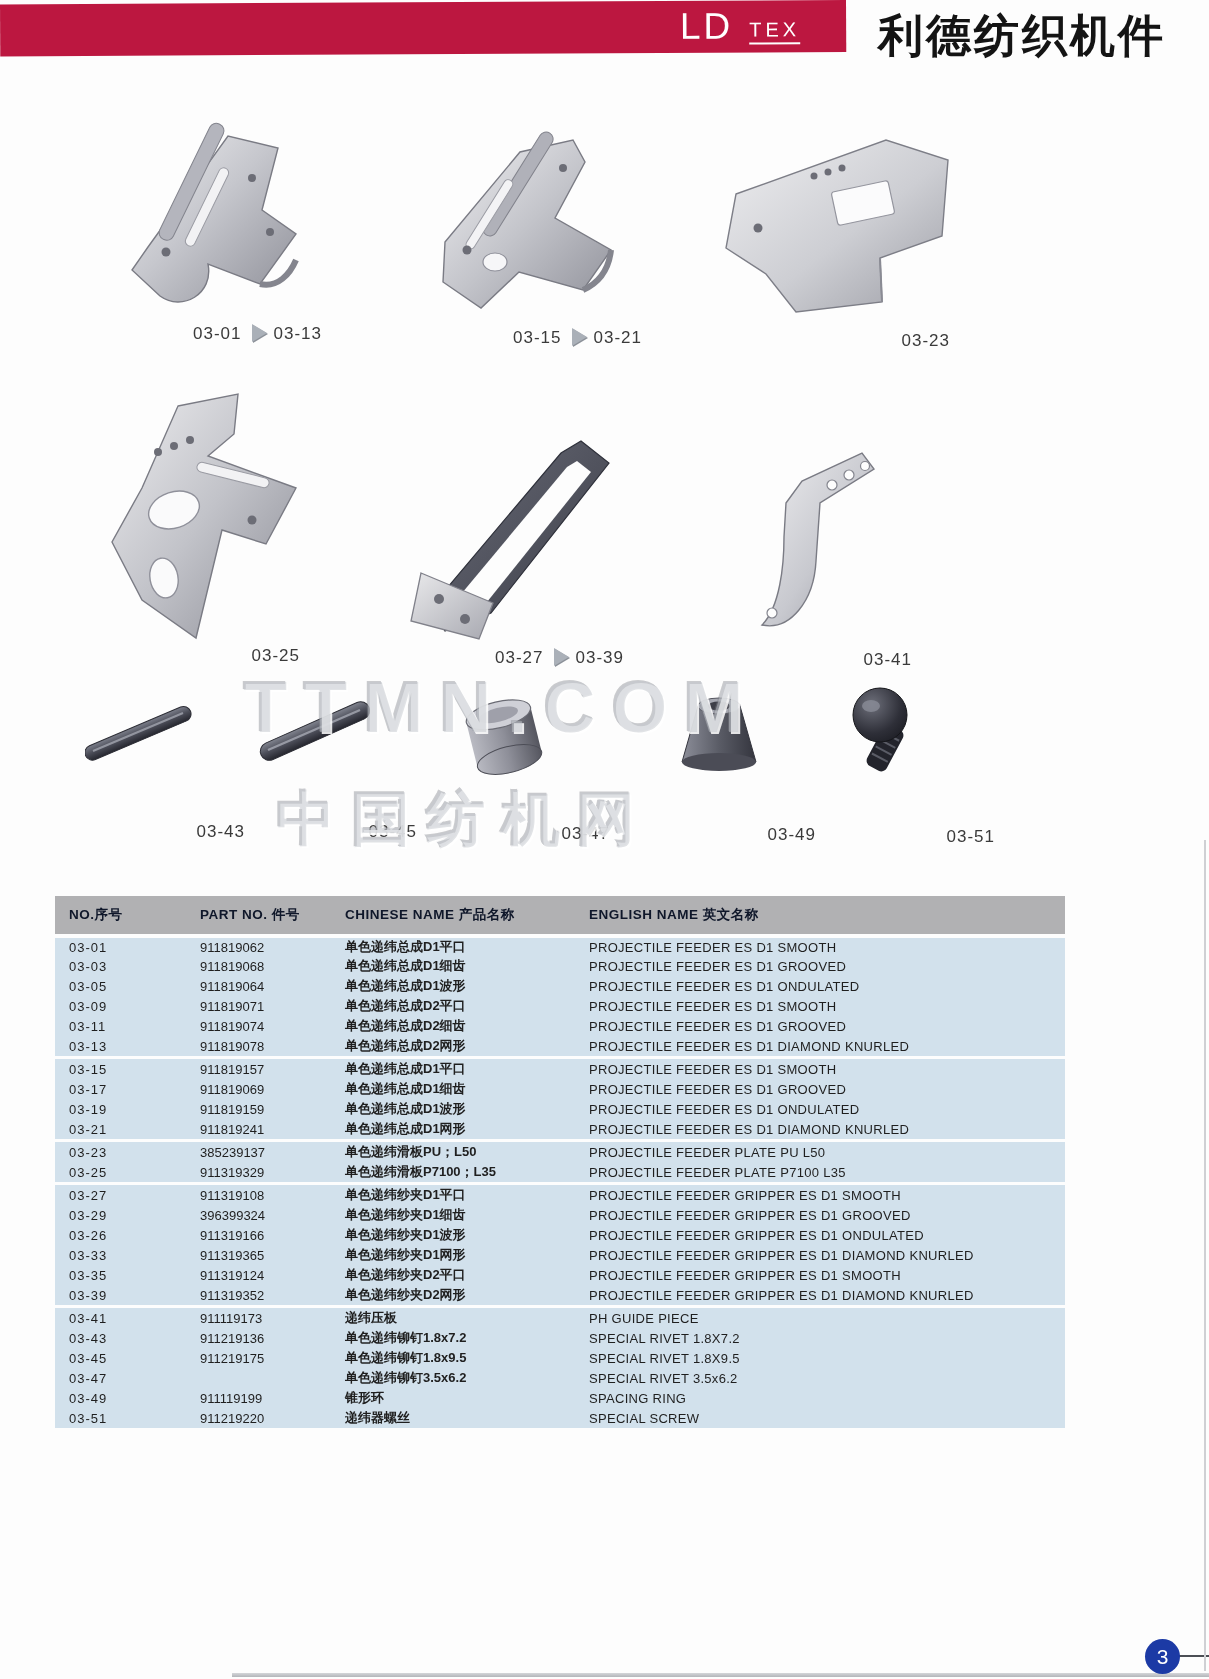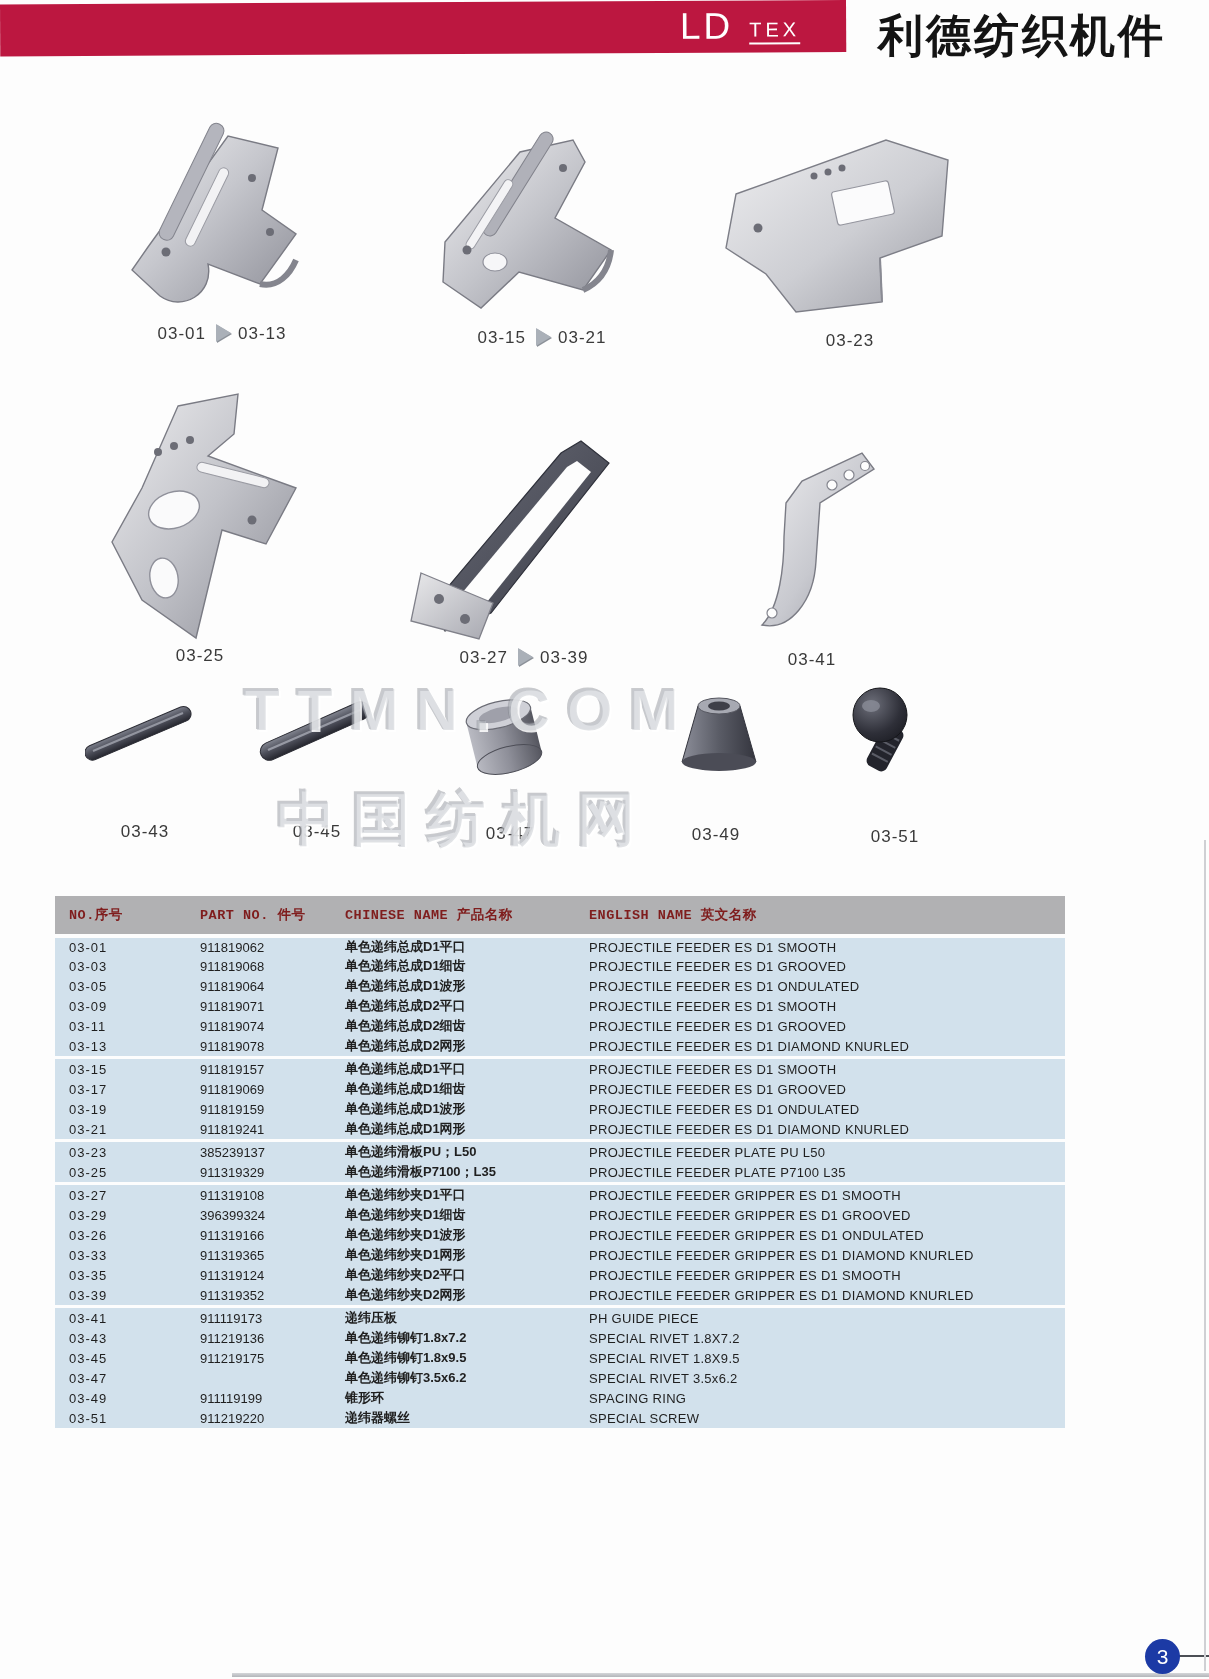--- a/index.html
+++ b/index.html
@@ -31,48 +31,48 @@
     border-bottom:2px solid #fff;padding-bottom:1px;
   }
   .page-title{
     position:absolute;left:878px;top:6px;width:320px;
     font-size:45px;font-weight:bold;color:#141414;letter-spacing:3px;
     font-family:"Liberation Sans","DejaVu Sans",sans-serif;
   }
   
   .fig{position:absolute;}
   .caption{
-    position:absolute;width:200px;text-align:center;
+    position:absolute;width:200px;text-align:right;
     font-size:17px;color:#3a3a3a;letter-spacing:1px;white-space:nowrap;
   }
   .caption .arrow-icon{
     display:inline-block;width:0;height:0;margin:0 7px 0 10px;
     border-top:9px solid transparent;border-bottom:9px solid transparent;
     border-left:15px solid #aab0b8;
     filter:drop-shadow(1px 1px 0 #8b9098);
     vertical-align:-3px;
   }
   
   .wm{
     position:absolute;font-weight:bold;white-space:nowrap;
     color:rgba(196,199,205,0.50);
     text-shadow:2px 2px 0 rgba(255,255,255,.85),-1px -1px 0 rgba(125,128,135,.40);
     pointer-events:none;z-index:5;
   }
-  .wm1{left:243px;top:666px;font-size:60px;letter-spacing:16px;margin-top:9px;}
+  .wm1{left:243px;top:666px;font-size:72px;letter-spacing:16px;}
   .wm2{left:276px;top:780px;font-size:59px;letter-spacing:16px;}
   
   .parts-table{
     position:absolute;left:55px;top:896px;width:1010px;
     border-collapse:collapse;table-layout:fixed;z-index:2;
   }
   .parts-table th{
     background:var(--table-header-bg);height:40px;
-    font-size:13.5px;font-weight:bold;color:#7f1d1d;text-align:left;
-    letter-spacing:0.5px;border-bottom:4px solid #fdfdfd;font-family:Liberation Mono, monospace;
+    font-size:13.5px;font-weight:bold;color:#0f172a;text-align:left;
+    letter-spacing:0.5px;border-bottom:4px solid #fdfdfd;
   }
   .parts-table td{
     background:var(--table-body-bg);height:20px;
     font-size:13px;color:#1f1f1f;vertical-align:middle;
   }
   .parts-table .sep-row td{background:#fdfdfd;height:3px;padding:0;}
   .col-no{width:135px;padding-left:14px;letter-spacing:1px;}
   .col-part{width:155px;padding-left:10px;}
   .col-cn{width:240px;font-weight:bold;font-size:12.5px;}
   .col-en{padding-left:4px;letter-spacing:0.3px;}

